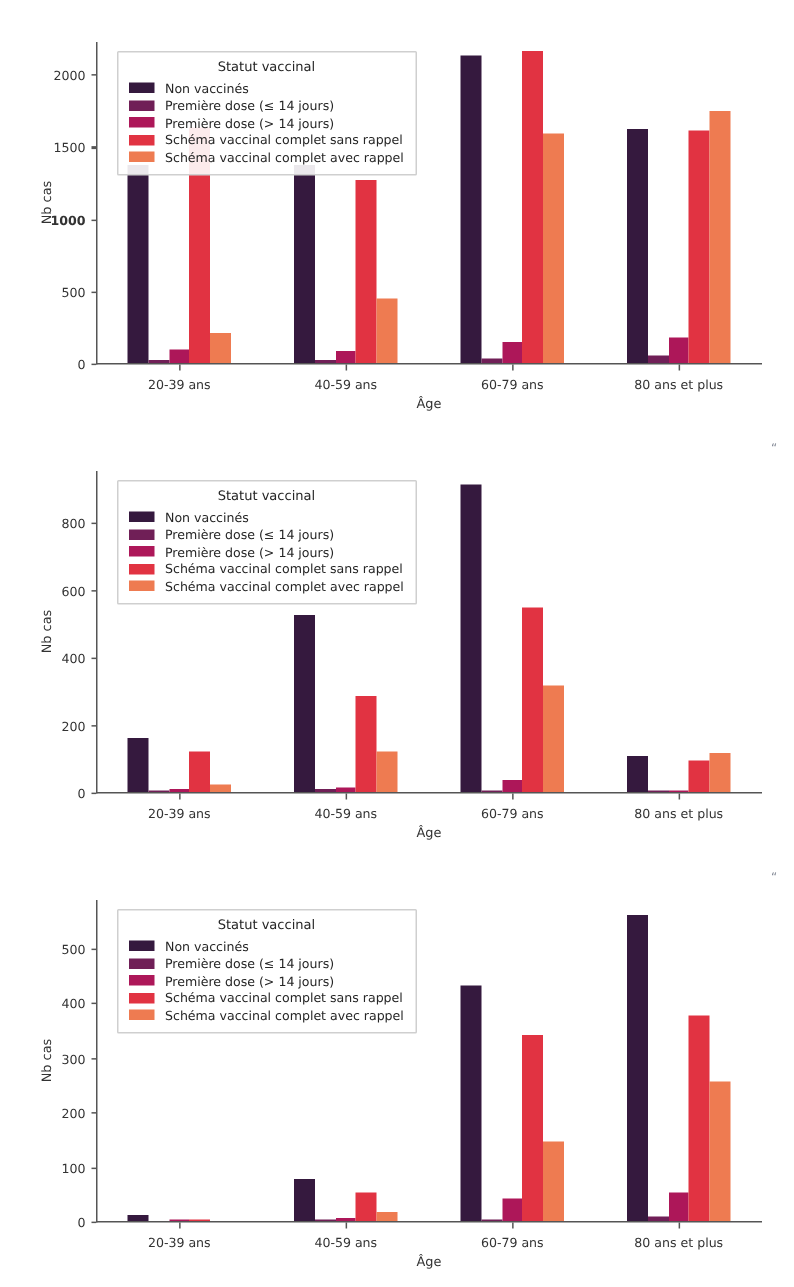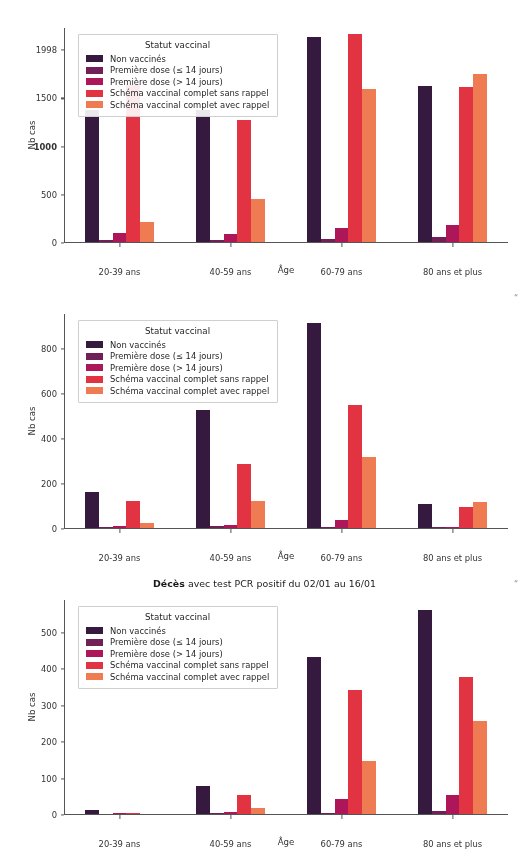--- a/index.html
+++ b/index.html
@@ -86,21 +86,21 @@
     background: #555555;
     transform: translateY(-50%);
   }
   .xtick {
     position: absolute;
     top: 100%;
     transform: translateX(-50%);
     white-space: nowrap;
     font-size: 8.4px;
     color: #333333;
-    padding-top: 24px;
+    padding-top: 8px;
   }
   .xtick-mark {
     position: absolute;
     top: 100%;
     width: 1.2px;
     height: 3.5px;
     background: #555555;
     transform: translateX(-50%);
   }
   .ylabel {
@@ -190,21 +190,21 @@
       <div class="ylabel">Nb cas</div>
       <div class="xlabel">Âge</div>
     <div class="ytick" style="top: 215px;">0</div>
         <div class="ytick-mark" style="top: 215px;"></div>
         <div class="ytick" style="top: 166.794px;">500</div>
         <div class="ytick-mark" style="top: 166.794px;"></div>
         <div class="ytick" style="top: 118.587px; font-weight: bold;">1000</div>
         <div class="ytick-mark" style="top: 118.587px;"></div>
         <div class="ytick" style="top: 70.3812px;">1500</div>
         <div class="ytick-mark" style="top: 70.3812px;"></div>
-        <div class="ytick" style="top: 22.1749px;">1998</div>
+        <div class="ytick" style="top: 22.1749px;">2000</div>
         <div class="ytick-mark" style="top: 22.1749px;"></div>
         <div class="xtick" style="left: 55.5px;">20-39 ans</div>
         <div class="xtick-mark" style="left: 55.5px;"></div>
         <div class="bar" title="Non vaccinés — 20-39 ans : 1370" style="left: 21.09px; width: 13.764px; height: 132.085px; background: rgb(53, 25, 62);"></div>
         <div class="bar" title="Première dose (≤ 14 jours) — 20-39 ans : 14" style="left: 34.854px; width: 13.764px; height: 1.34978px; background: rgb(112, 31, 87);"></div>
         <div class="bar" title="Première dose (&gt; 14 jours) — 20-39 ans : 86" style="left: 48.618px; width: 13.764px; height: 8.29148px; background: rgb(173, 23, 89);"></div>
         <div class="bar" title="Schéma vaccinal complet sans rappel — 20-39 ans : 1625" style="left: 62.382px; width: 13.764px; height: 156.67px; background: rgb(225, 51, 66);"></div>
         <div class="bar" title="Schéma vaccinal complet avec rappel — 20-39 ans : 208" style="left: 76.146px; width: 13.764px; height: 20.0538px; background: rgb(238, 123, 81);"></div>
         <div class="xtick" style="left: 166.5px;">40-59 ans</div>
         <div class="xtick-mark" style="left: 166.5px;"></div>
@@ -322,23 +322,20 @@
           </div>
           <div class="legend-row">
             <span class="legend-swatch" style="background: rgb(238, 123, 81);"></span>
             <span class="legend-label">Schéma vaccinal complet avec rappel</span>
           </div>
         </div>
     </div>
   </div>
 
   <div class="panel panel-3">
-    <div class="chart-title">
-      <span class="bold">Décès</span><span> avec test PCR positif du 02/01 au 16/01</span>
-    </div>
     <div class="corner-artifact" style="top:8px">“</div>
     <div class="plot" id="plot-2">
       <div class="axis-spine-left"></div>
       <div class="axis-spine-bottom"></div>
       <div class="ylabel">Nb cas</div>
       <div class="xlabel">Âge</div>
     <div class="ytick" style="top: 215px;">0</div>
         <div class="ytick-mark" style="top: 215px;"></div>
         <div class="ytick" style="top: 178.559px;">100</div>
         <div class="ytick-mark" style="top: 178.559px;"></div>

